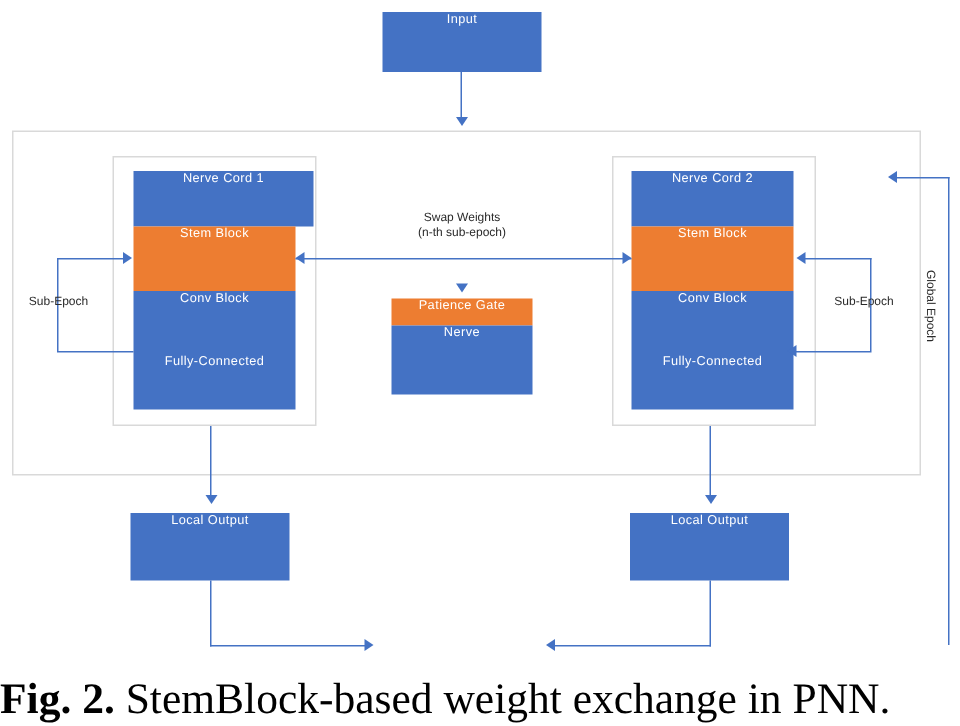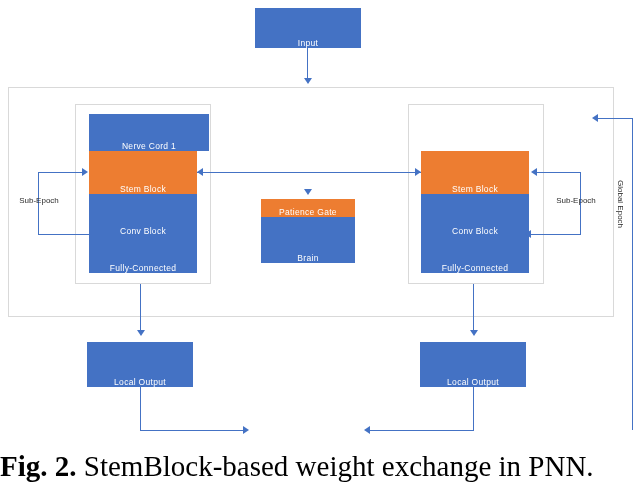--- a/index.html
+++ b/index.html
@@ -20,21 +20,21 @@
     left: 0; top: 0;
     width: 640px;
     height: 448px;
   }
 
   
   .box {
     position: absolute;
     box-sizing: border-box;
     display: flex;
-    align-items: flex-end;
+    align-items: flex-start;
     justify-content: center;
     color: #ffffff;
     font-size: 8.5px;
     letter-spacing: .3px;
     text-align: center;
     line-height: 1.1;
     white-space: nowrap;
   }
   .blue   { background: #4472C4; }
   .orange { background: #ED7D31; }
@@ -128,39 +128,44 @@
   <div class="box orange" style="left:89px; top:151px; width:108px; height:43px;">
     <span>Stem Block</span>
   </div>
   <div class="box blue" style="left:89px; top:194px; width:108px; height:42px;">
     <span>Conv Block</span>
   </div>
   <div class="box blue" style="left:89px; top:236px; width:108px; height:37px;">
     <span>Fully-Connected</span>
   </div>
 
+  <div class="box blue" style="left:421px; top:114px; width:108px; height:37px;">
+    <span>Nerve Cord 2</span>
+  </div>
   <div class="box orange" style="left:421px; top:151px; width:108px; height:43px;">
     <span>Stem Block</span>
   </div>
   <div class="box blue" style="left:421px; top:194px; width:108px; height:42px;">
     <span>Conv Block</span>
   </div>
   <div class="box blue" style="left:421px; top:236px; width:108px; height:37px;">
     <span>Fully-Connected</span>
   </div>
 
   <div class="box orange" style="left:261px; top:199px; width:94px; height:18px;">
     <span>Patience Gate</span>
   </div>
   <div class="box blue" style="left:261px; top:217px; width:94px; height:46px;">
-    <span>Brain</span>
+    <span>Nerve</span>
   </div>
 
   <div class="ah ah-down" style="left:304px; top:189px;"></div>
 
+  <div class="plainlabel" style="left:246px; top:140px; width:124px;">Swap Weights
+(n-th sub-epoch)</div>
 
   <div class="ln lnh" style="left:197px; top:172px; width:224px; height:1.2px;"></div>
   <div class="ah ah-left" style="left:197px; top:168px;"></div>
   <div class="ah ah-right" style="left:415px; top:168px;"></div>
 
   <div class="ln lnv" style="left:38px; top:172px; width:1px; height:62px;"></div>
   <div class="ln lnh" style="left:38px; top:172px; width:46px; height:1px;"></div>
   <div class="ah ah-right" style="left:82px; top:168px;"></div>
   <div class="ln lnh" style="left:38px; top:234px; width:51px; height:1px;"></div>
   <div class="plainlabel" style="left:8px; top:196px; width:62px;">Sub-Epoch</div>

